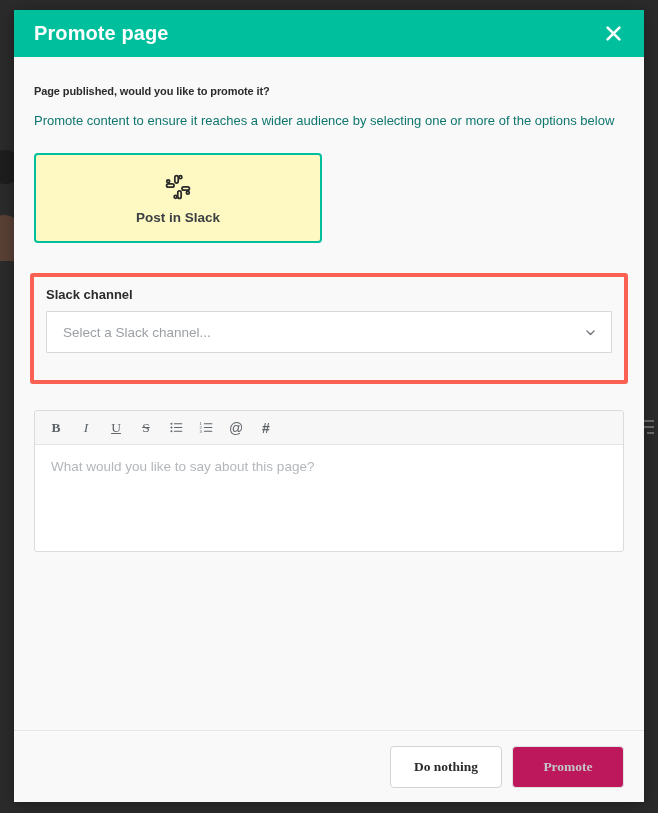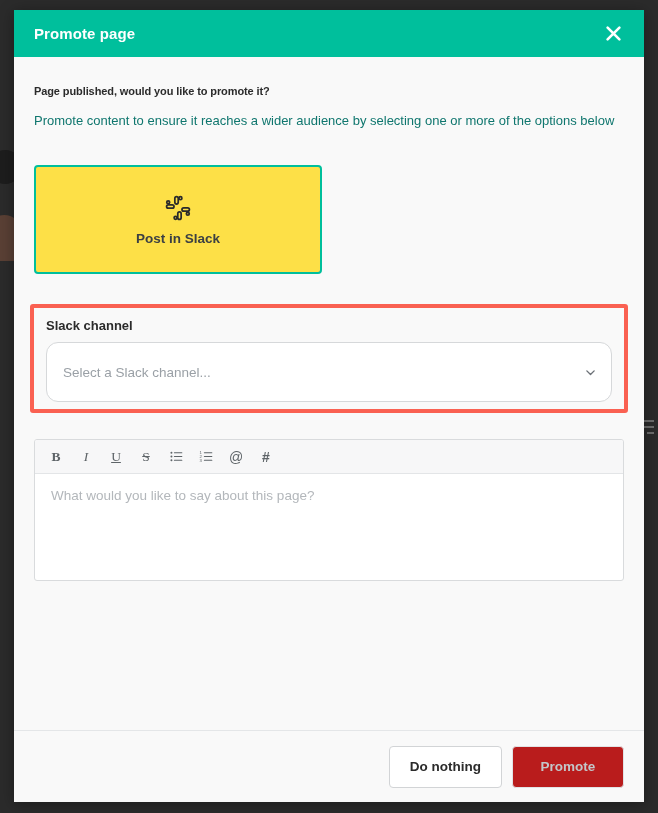--- a/index.html
+++ b/index.html
@@ -52,21 +52,21 @@
     height: 47px;
     flex: 0 0 47px;
     background: #00bf9c;
     display: flex;
     align-items: center;
     justify-content: space-between;
     padding: 0 18px 0 20px;
   }
   .modal-title {
     color: #ffffff;
-    font-size: 15px;
+    font-size: 20px;
     font-weight: bold;
     letter-spacing: 0.1px;
   }
   .close-btn {
     width: 26px;
     height: 26px;
     display: flex;
     align-items: center;
     justify-content: center;
     cursor: pointer;
@@ -98,31 +98,30 @@
   }
 
   
   .option-grid {
     display: grid;
     grid-template-columns: 1fr 1fr;
     gap: 12px 14px;
     margin-bottom: 30px;
   }
   .option-card {
-    height: 109px;
-    background: #fde047;
+    height: 90px;
+    background: #fef9c3;
     border: 1px solid #dcdddf;
     border-radius: 4px;
     display: flex;
     flex-direction: column;
     align-items: center;
     justify-content: center;
     cursor: pointer;
     user-select: none;
-    margin-top: 12px;
   }
   .option-card.selected {
     border: 2px solid #00bf9c;
   }
   .option-icon {
     height: 30px;
     display: flex;
     align-items: center;
     justify-content: center;
     margin-bottom: 8px;
@@ -134,34 +133,34 @@
     font-size: 13.5px;
     font-weight: bold;
     color: #6f7478;
   }
   .option-card.selected .option-label { color: #3c4043; }
 
   
   .highlight-box {
     border: 4px solid #fa6152;
     border-radius: 3px;
-    padding: 10px 12px 7px 12px;
+    padding: 10px 12px 27px 12px;
     margin: 0 -4px 26px -4px;
   }
   .field-label {
     font-size: 13px;
     font-weight: bold;
     color: #2b2b2b;
     margin-bottom: 9px;
   }
   .select-box {
-    height: 60px;
+    height: 42px;
     background: #ffffff;
     border: 1px solid #d6d8da;
-    border-radius: 12px;
+    border-radius: 1px;
     display: flex;
     align-items: center;
     justify-content: space-between;
     padding: 0 14px 0 16px;
     cursor: pointer;
   }
   .select-placeholder {
     font-size: 13.5px;
     color: #9aa0a6;
   }
@@ -232,26 +231,26 @@
     height: 42px;
     min-width: 112px;
     padding: 0 20px;
     border-radius: 4px;
     background: #ffffff;
     border: 1px solid #d2d4d6;
     font-size: 13.5px;
     font-weight: bold;
     color: #2b2b2b;
     cursor: pointer;
-    font-family: Liberation Sans, sans-serif;
+    font-family: Liberation Serif, serif;
   }
   .btn.disabled {
     color: #c3c6c9;
     border-color: #e1e3e5;
-    background: #b91c1c;
+    background: #be185d;
     cursor: default;
   }
 </style>
 </head>
 <body>
 
 <div class="page-backdrop">
   <div class="backdrop-blob blob-a"></div>
   <div class="backdrop-blob blob-b"></div>
   <div class="backdrop-line line-r1"></div>

